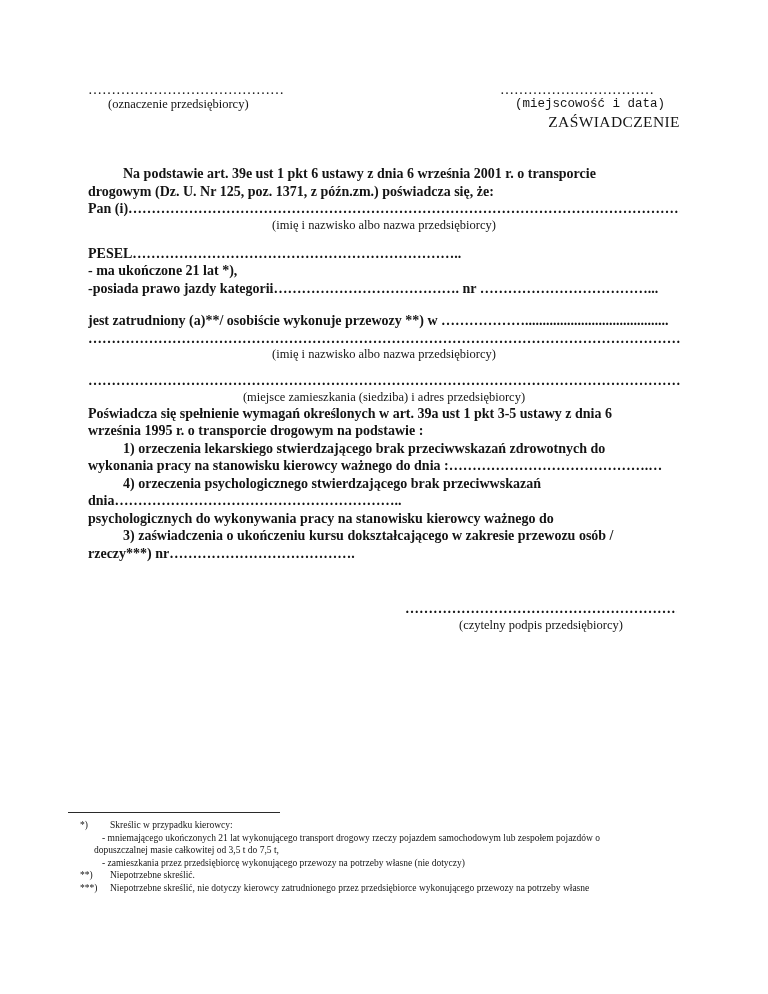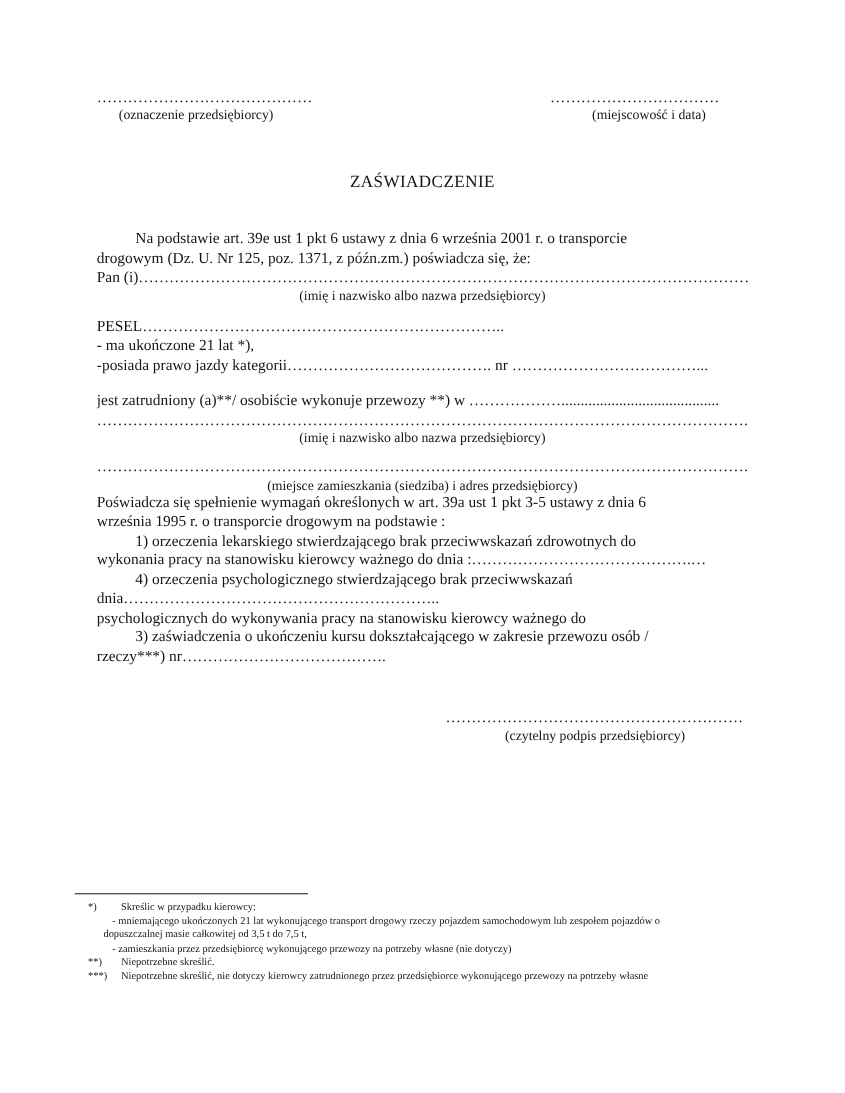--- a/index.html
+++ b/index.html
@@ -9,38 +9,38 @@
     margin:0 auto;
     background:#ffffff;
     color:#141414;
     font-family:"Liberation Serif","DejaVu Serif",serif;
     overflow:hidden;
   }
   .content { margin:0 88px; width:592px; }
 
   .line {
     font-size:14px; line-height:17.5px;
-    white-space:nowrap; overflow:hidden;
+    white-space:nowrap; overflow:hidden;font-weight:bold;
   }
   .indent { text-indent:35px; }
   .caption {
     font-size:12.5px; line-height:15px;
     text-align:center; white-space:nowrap; overflow:hidden;
   }
 
   
   .header-row { padding-top:83px; display:flex; justify-content:space-between; }
   .hdr-left  { text-align:left; }
   .hdr-left .caption { text-align:left; padding-left:8px;margin-left:12px; }
   .hdr-right { width:180px; text-align:left; }
-  .hdr-right .caption { text-align:center; }
+  .hdr-right .caption { text-align:center;font-family:Liberation Mono, monospace; }
   .hdr-dots { font-size:14px; line-height:14px; white-space:nowrap; overflow:hidden; }
 
   .title {
-    margin-top:44px; text-align:center;
+    text-align:right;
     font-size:15.5px; line-height:19px; letter-spacing:0.4px;
   }
 
   .intro      { margin-top:34px; }
   .details    { margin-top:12px; }
   .employment { margin-top:15px; }
   .addr       { margin-top:10px; }
 
   .signature  { margin-top:38px; margin-left:317px; width:272px; text-align:center; }
   .signature .line { text-align:left; }

